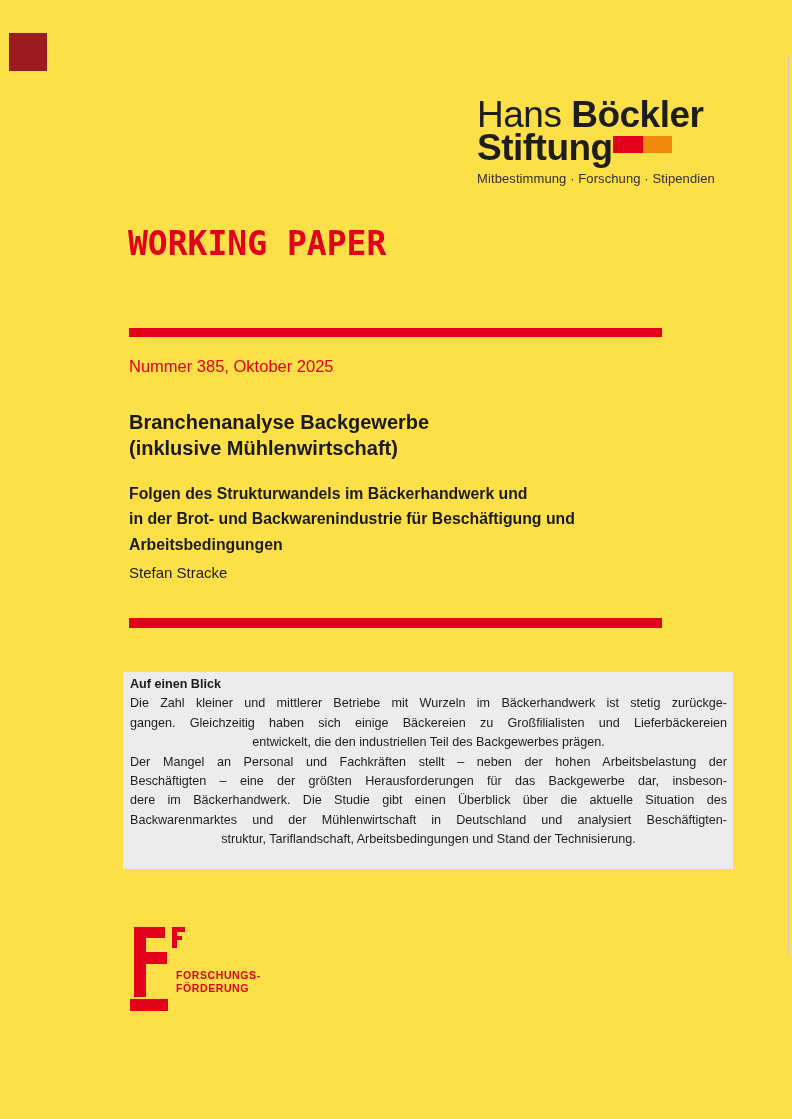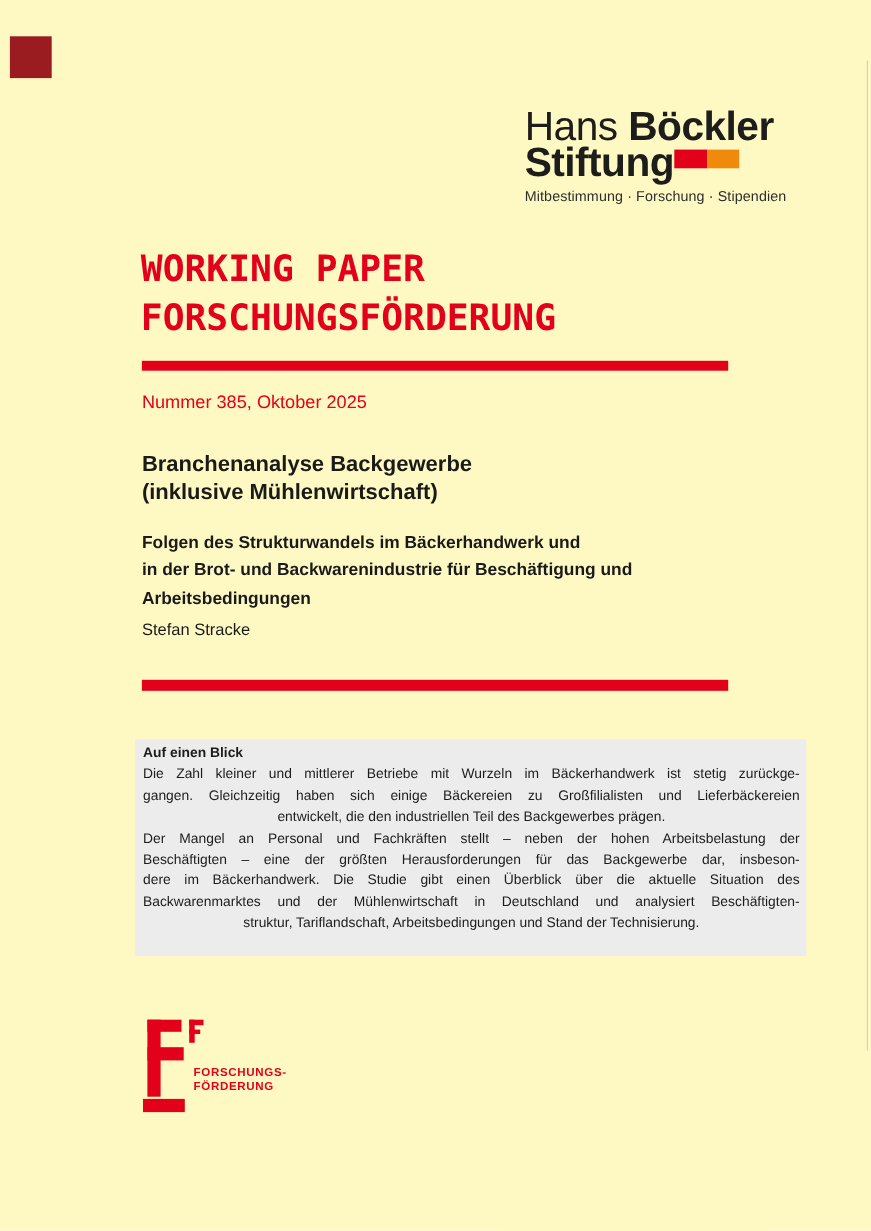--- a/index.html
+++ b/index.html
@@ -1,18 +1,18 @@
 <!DOCTYPE html>
 <html><head>
 <meta charset="utf-8">
 <style>
   html,body { margin:0; padding:0; background:#ffffff; }
   #page {
     position:relative; width:792px; height:1119px;
-    background:#fef9c3; overflow:hidden;
+    background:#fde047; overflow:hidden;
     font-family:"Liberation Sans", sans-serif;
     color:#1c1c1c;
   }
   
   .corner-mark { position:absolute; left:9px; top:33px; width:38px; height:38px; background:#9B1C20; }
 
   
   .page-edge { position:absolute; left:788px; top:55px; width:1px; height:900px; background:#cccccc; }
 
   
@@ -101,21 +101,20 @@
   <div class="brand-text">
     <div><span class="light">Hans </span><span class="bold">Böckler</span></div>
     <div class="bold">Stiftung</div>
   </div>
   <div class="logo-sq red"></div>
   <div class="logo-sq orange"></div>
   <div class="brand-tagline">Mitbestimmung · Forschung · Stipendien</div>
 
   <div class="masthead">
     <div>WORKING PAPER</div>
-    <div>FORSCHUNGSFÖRDERUNG</div>
   </div>
 
   <div class="rule top"></div>
 
   <div class="issue-line">Nummer 385, Oktober 2025</div>
 
   <div class="report-title">
     <div>Branchenanalyse Backgewerbe</div>
     <div>(inklusive Mühlenwirtschaft)</div>
   </div>

